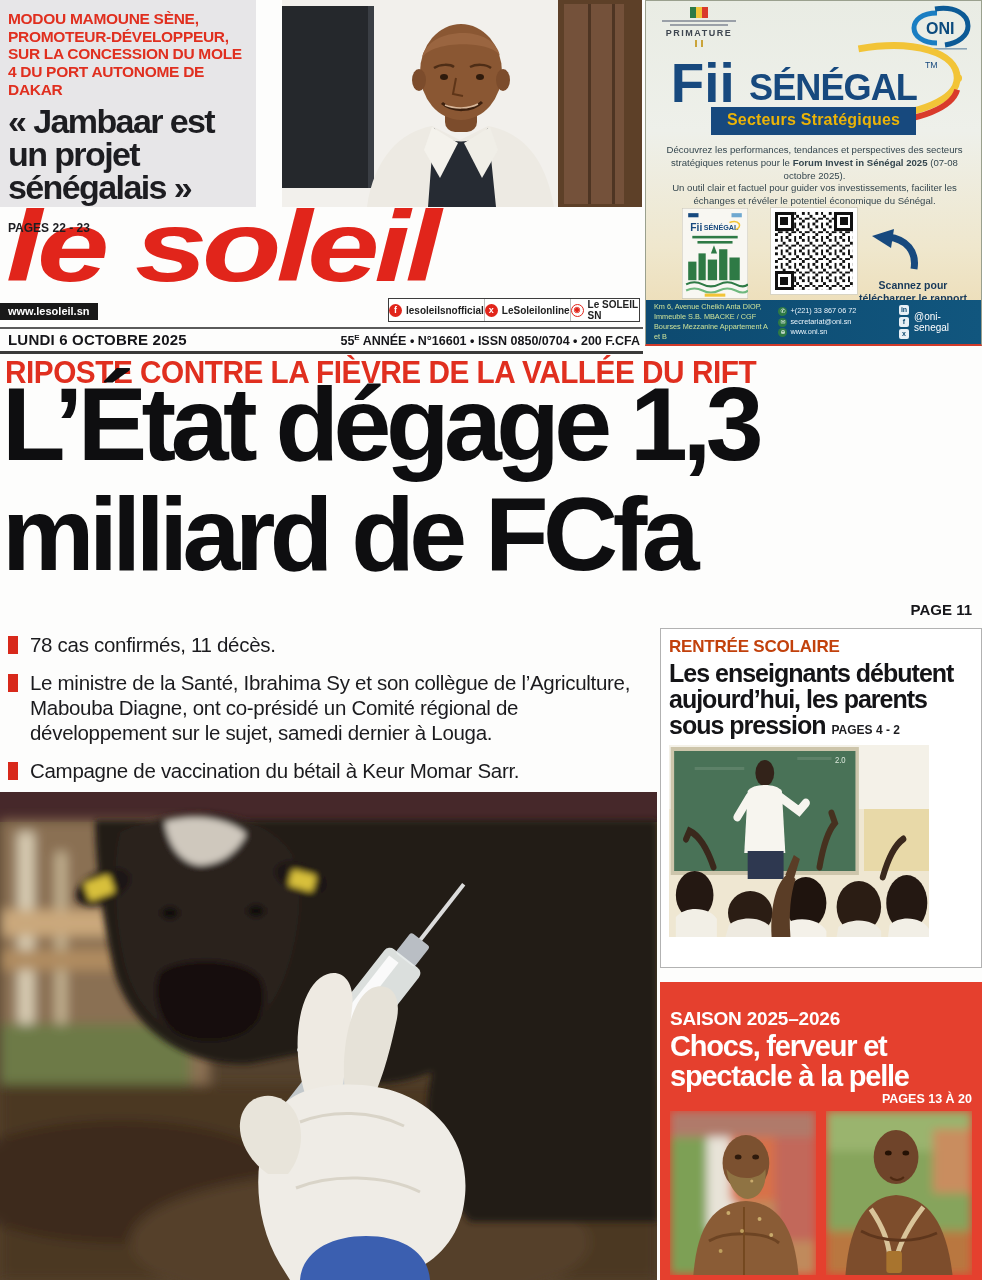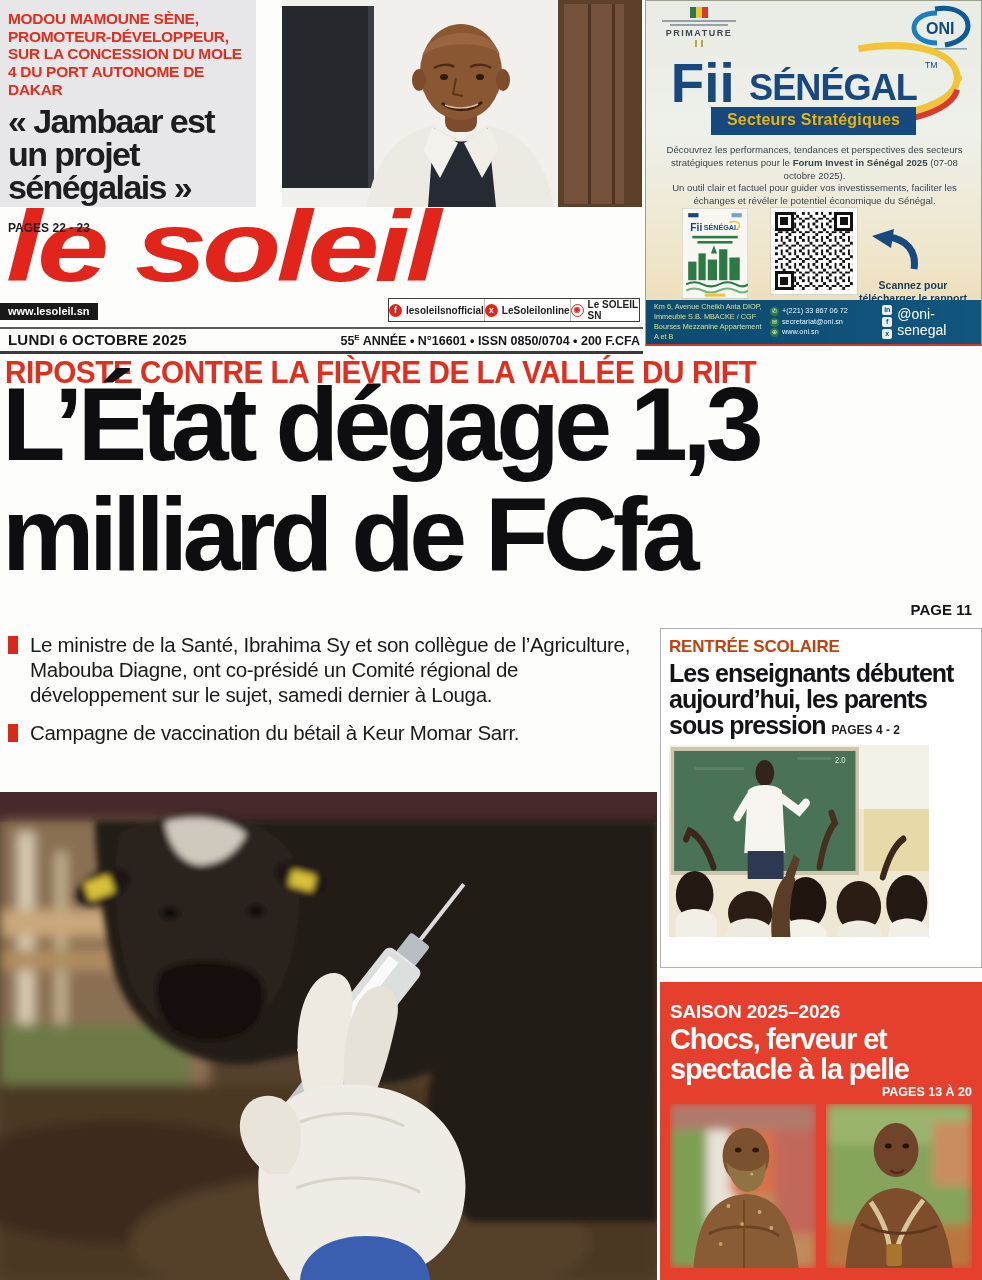--- a/index.html
+++ b/index.html
@@ -36,21 +36,21 @@
   .ad-qr svg { width:100%; height:100%; display:block; }
   .ad-arrow { position:absolute; left:222px; top:226px; width:52px; height:46px; }
   .ad-scan { position:absolute; left:204px; top:278px; width:126px; text-align:center; font-size:10.5px; font-weight:bold; color:#17395a; line-height:1.25; }
   .ad-foot { position:absolute; left:0; bottom:0; width:100%; height:44px; background:linear-gradient(90deg,#0d4a70,#11567e); display:flex; align-items:center; padding:0 8px; gap:7px; }
   .ad-addr { width:122px; font-size:7.3px; line-height:1.35; color:#cde29a; }
   .ad-contacts { width:118px; font-size:7.3px; color:#eaf4fb; line-height:1.5; }
   .ad-contacts .ci { display:inline-block; width:9px; height:9px; border-radius:50%; background:#2e7a45; color:#fff; font-size:6px; text-align:center; line-height:9px; margin-right:3px; }
   .ad-social { display:flex; align-items:center; gap:5px; }
   .ad-sicons { display:flex; flex-direction:column; gap:2px; }
   .ad-sicons b { width:10px; height:10px; background:#e8f0f6; color:#0d4a70; font-size:7px; line-height:10px; text-align:center; border-radius:2px; }
-  .ad-handle { font-size:14px; color:#fff; }
+  .ad-handle { font-size:10px; color:#fff; }
 
   
   .logo { position:absolute; left:6px; top:196px; font-size:100px; font-weight:bold; font-style:italic; color:#e1251b;
           letter-spacing:-4px; transform:scaleX(1.30); transform-origin:left top; line-height:1; white-space:nowrap; z-index:2; }
   .www-badge { position:absolute; left:0; top:303px; background:#191919; color:#fff; font-size:11px; font-weight:bold; padding:2px 8px 3px; z-index:4; }
   .social-box { position:absolute; left:388px; top:298px; width:252px; height:24px; border:1.5px solid #3c3c3c; background:#fff; display:flex; z-index:4; }
   .social-item { flex:1; display:flex; align-items:center; justify-content:center; gap:4px; font-size:10px; font-weight:bold; color:#222; border-left:1px solid #bbb; }
   .social-item:first-child { border-left:none; }
   .sicon { width:13px; height:13px; border-radius:50%; background:#e1251b; color:#fff; font-size:9px; font-weight:bold; text-align:center; line-height:13px; flex:0 0 13px; }
   .sicon.outline { background:#fff; border:1.5px solid #e1251b; color:#e1251b; line-height:10px; font-size:8px; }
@@ -77,21 +77,21 @@
 
   
   .school-box { position:absolute; left:660px; top:628px; width:322px; height:340px; border:1px solid #b2b2b2; background:#fff; padding:8px 8px 0; }
   .school-kicker { color:#c2410c; font-weight:bold; font-size:17px; letter-spacing:-0.2px; }
   .school-head { margin-top:3px; font-weight:bold; font-size:25px; line-height:1.04; letter-spacing:-1px; color:#141417; }
   .school-head .pref { font-size:12px; }
   .photo-class { margin-top:7px; width:260px; height:192px;text-align:center; }
   .photo-class svg { width:100%; height:100%; display:block; }
 
   
-  .sport-box { position:absolute; left:660px; top:982px; width:322px; height:298px; background:#e5402e; padding:19px 10px 0; }
+  .sport-box { position:absolute; left:660px; top:982px; width:322px; height:298px; background:#e5402e; padding:26px 10px 0; }
   .sport-kicker { color:#fff; font-weight:bold; font-size:19px; letter-spacing:-0.2px; }
   .sport-head { margin-top:2px; color:#fff; font-weight:bold; font-size:29px; line-height:1.02; letter-spacing:-1.2px; }
   .sport-pages { text-align:right; color:#fff; font-weight:bold; font-size:12.5px; margin-top:1px; }
   .sport-photos { display:flex; gap:10px; margin-top:5px; }
   .wphoto { width:146px; height:164px; }
   .wphoto svg { width:100%; height:100%; display:block; }
 </style>
 </head>
 <body>
 
@@ -266,20 +266,21 @@
   <div class="date-left">LUNDI 6 OCTOBRE 2025</div>
   <div class="date-right"><span>55</span><sup>E</sup><span> ANNÉE • N°16601 • ISSN 0850/0704 • 200 F.CFA</span></div>
   <div class="rule-b"></div>
 
   <div class="main-kicker">RIPOSTE CONTRE LA FIÈVRE DE LA VALLÉE DU RIFT</div>
   <div class="hl hl1">L’État dégage 1,3</div>
   <div class="hl hl2">milliard de FCfa</div>
   <div class="page-ref">PAGE 11</div>
 
   <ul class="bullets">
+    <li><span>78 cas confirmés, 11 décès.</span></li>
     <li><span>Le ministre de la Santé, Ibrahima Sy et son collègue de l’Agriculture, Mabouba Diagne, ont co-présidé un Comité régional de développement sur le sujet, samedi dernier à Louga.</span></li>
     <li><span>Campagne de vaccination du bétail à Keur Momar Sarr.</span></li>
   </ul>
 
   <div class="photo-cow">
     <svg viewBox="0 0 657 488" preserveAspectRatio="none">
       <defs>
         <filter id="fcow1" x="-10%" y="-10%" width="120%" height="120%">
             <feGaussianBlur stdDeviation="6"></feGaussianBlur>
           </filter>

